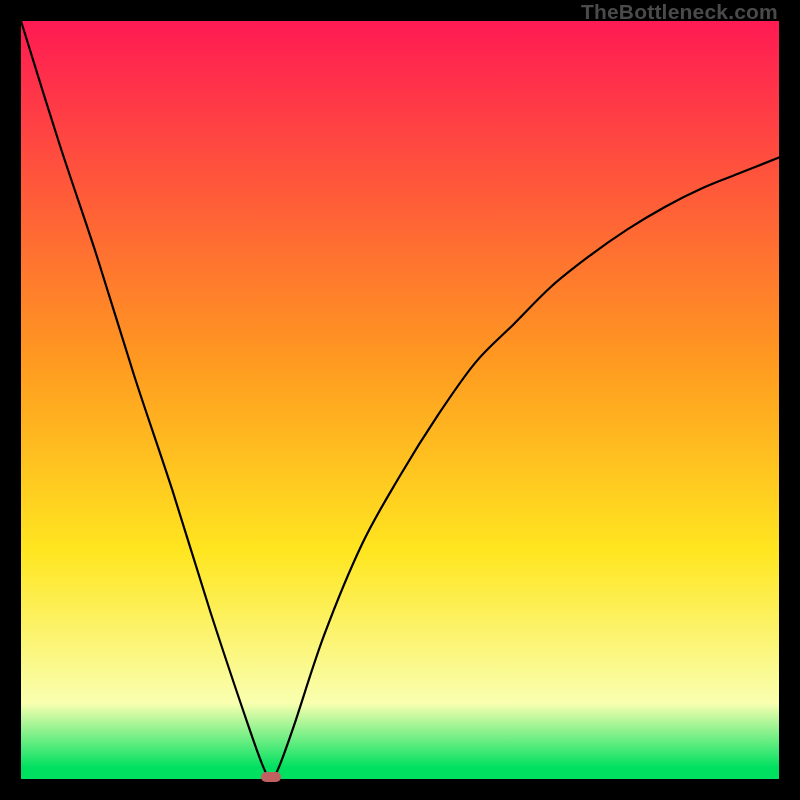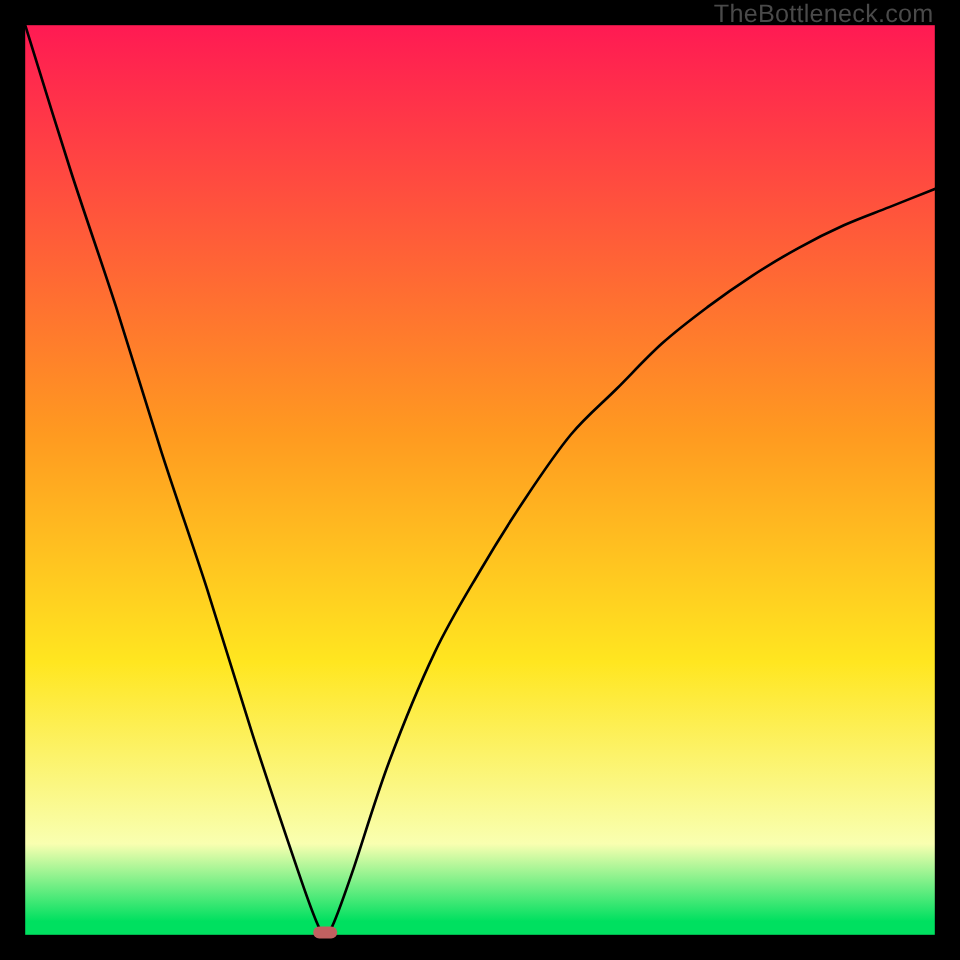--- a/index.html
+++ b/index.html
@@ -25,21 +25,21 @@
     top: 0;
     width: 100%;
     height: 100%;
   }
   .watermark {
     position: absolute;
     top: 0px;
     right: 22px;
     color: #4a4a4a;
     font-size: 21px;
-    font-weight: 400;
+    font-weight: 700;
     letter-spacing: 0.2px;
   }
   svg.curve {
     position: absolute;
     left: 0;
     top: 0;
     width: 100%;
     height: 100%;
     overflow: visible;
   }

